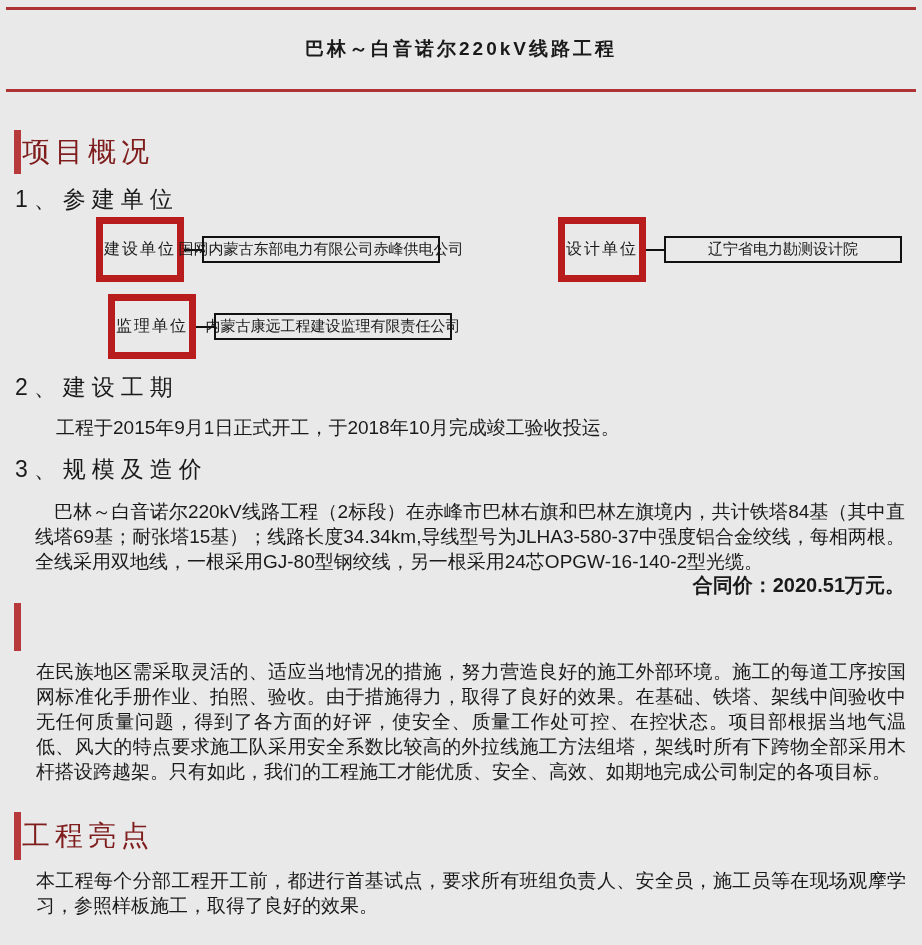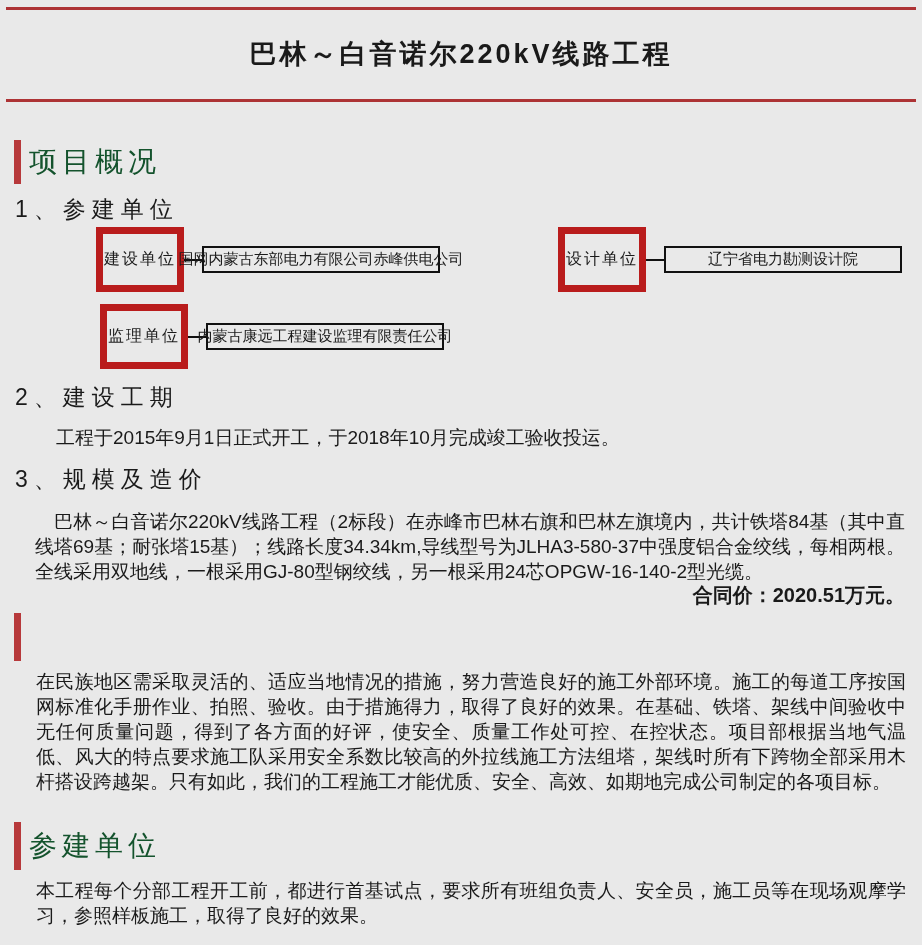--- a/index.html
+++ b/index.html
@@ -4,43 +4,43 @@
 <style>
   html,body { margin:0; padding:0; }
   body {
     width:922px; height:945px; overflow:hidden;
     background:#e9e9e9; color:#1a1a1a;
     font-family:"Liberation Sans","DejaVu Sans",sans-serif;
   }
   .rule { height:3px; background:#ad3335; margin:0 6px; }
   .rule-top { margin-top:7px; }
   .page-title {
-    text-align:center; font-size:27px; font-weight:bold;
+    text-align:center; font-size:19px; font-weight:bold;
     letter-spacing:3px; padding:26px 0 27px 0;
   }
   .sec { display:flex; align-items:center; margin-left:14px; }
   .sec-bar { width:7px; background:#b7393b; }
   .sec-bar.h1 { height:44px; }
   .sec-bar.h2 { height:48px; }
-  .sec-title { color:#14532d; font-size:28px; letter-spacing:5px; margin-left:8px;font-family:Liberation Serif, serif; }
+  .sec-title { color:#7f1d1d; font-size:28px; letter-spacing:5px; margin-left:1px;font-family:Liberation Serif, serif; }
   .sec-overview   { margin-top:38px; }
   .sec-management { margin-top:6px; }
   .sec-highlights { margin-top:28px; }
   .num-heading {
     font-size:23px; letter-spacing:6px; line-height:27px;
     margin:0 0 0 15px; font-weight:normal;
   }
   .h-participants { margin-top:12px; }
   .h-schedule     { margin-top:20px; }
   .h-scale        { margin-top:16px; }
   .org-chart { position:relative; height:132px; margin-top:9px; }
   .unit { position:absolute; display:flex; align-items:center; height:55px; }
   .unit.p0 { left:96px;  top:0; }
   .unit.p1 { left:558px; top:0; }
-  .unit.p2 { left:100px;  top:77px; }
+  .unit.p2 { left:108px;  top:77px; }
   .unit.p3 { left:558px; top:77px; }
   .role-box {
     width:74px; height:51px; border:7px solid #b91c1c;
     display:flex; align-items:center; justify-content:center;
     font-size:16px; letter-spacing:2px; flex:none;
   }
   .connector { width:18px; height:2px; background:#111; flex:none; }
   .name-box {
     width:234px; height:23px; border:2px solid #111;
     display:flex; align-items:center; justify-content:center;
@@ -98,15 +98,15 @@
 <div class="body-text scale-text">巴林～白音诺尔220kV线路工程（2标段）在赤峰市巴林右旗和巴林左旗境内，共计铁塔84基（其中直线塔69基；耐张塔15基）；线路长度34.34km,导线型号为JLHA3-580-37中强度铝合金绞线，每相两根。全线采用双地线，一根采用GJ-80型钢绞线，另一根采用24芯OPGW-16-140-2型光缆。</div>
 <div class="price-line">合同价：2020.51万元。</div>
 
 <div class="sec sec-management">
   <div class="sec-bar h2"></div>
 </div>
 <div class="body-text mgmt-text">在民族地区需采取灵活的、适应当地情况的措施，努力营造良好的施工外部环境。施工的每道工序按国网标准化手册作业、拍照、验收。由于措施得力，取得了良好的效果。在基础、铁塔、架线中间验收中无任何质量问题，得到了各方面的好评，使安全、质量工作处可控、在控状态。项目部根据当地气温低、风大的特点要求施工队采用安全系数比较高的外拉线施工方法组塔，架线时所有下跨物全部采用木杆搭设跨越架。只有如此，我们的工程施工才能优质、安全、高效、如期地完成公司制定的各项目标。</div>
 
 <div class="sec sec-highlights">
   <div class="sec-bar h2"></div>
-  <div class="sec-title">参建单位</div>
+  <div class="sec-title">工程亮点</div>
 </div>
 <div class="body-text hl-text">本工程每个分部工程开工前，都进行首基试点，要求所有班组负责人、安全员，施工员等在现场观摩学习，参照样板施工，取得了良好的效果。</div>
 
 </body></html>

